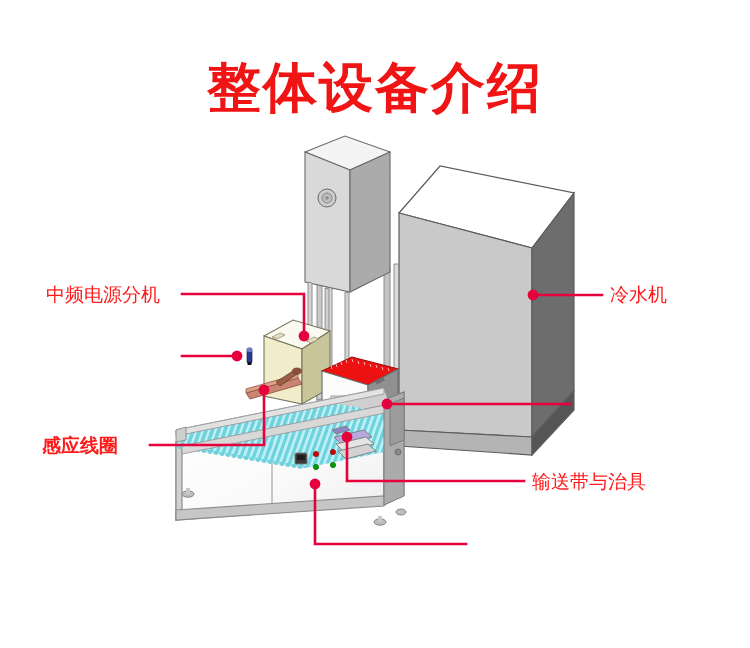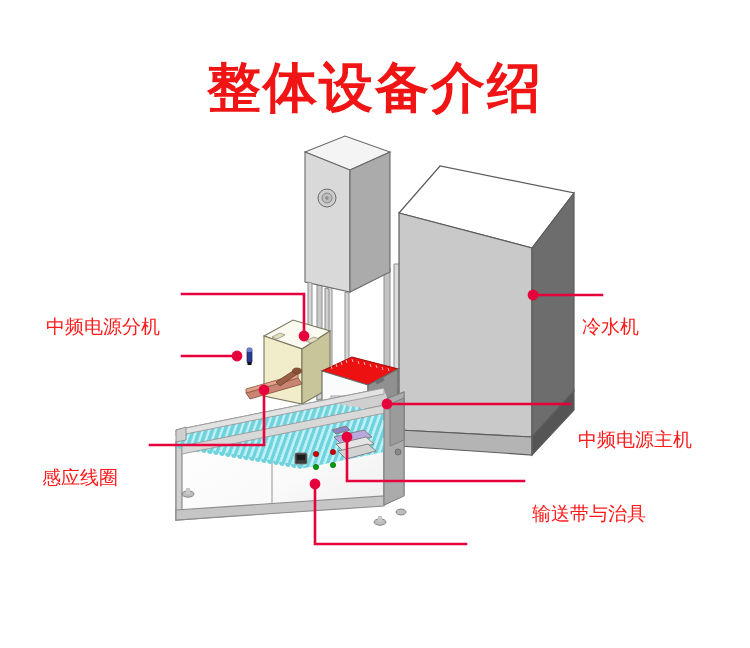--- a/index.html
+++ b/index.html
@@ -35,26 +35,25 @@
     white-space: nowrap;
     font-family: "DejaVu Sans", "Liberation Sans", sans-serif;
   }
   .callout-label {
     position: absolute;
     color: #ff1a1a;
     font-size: 19px;
     line-height: 22px;
     white-space: nowrap;
     font-family: "DejaVu Sans", "Liberation Sans", sans-serif;
-    margin-top: 32px;
   }
   #lbl-zpfj { left: 46px;  top: 283px; }
   #lbl-irt  { left: 46px;  top: 344px; }
-  #lbl-coil { left: 42px;  top: 434px; }
-  #lbl-chil { left: 582px; top: 283px; }
+  #lbl-coil { left: 42px;  top: 434px; font-weight: bold; }
+  #lbl-chil { left: 610px; top: 283px; }
   #lbl-zpzj { left: 578px; top: 396px; }
   #lbl-conv { left: 532px; top: 470px; text-align: right; }
   #lbl-reg  { left: 474px; top: 533px; }
 
   svg.layer {
     position: absolute;
     left: 0; top: 0;
     width: 750px;
     height: 648px;
   }
@@ -337,18 +336,17 @@
     </g>
   </svg>
 
   <div class="callout-label" id="lbl-zpfj">中频电源分机</div>
 
 
   <div class="callout-label" id="lbl-coil">感应线圈</div>
 
   <div class="callout-label" id="lbl-chil">冷水机</div>
 
-  <div class="callout-label" id="lbl-zpzj">中频电源主机</div>
 
   <div class="callout-label" id="lbl-conv">输送带与治具</div>
 
 
 </div>
 
 </body></html>

